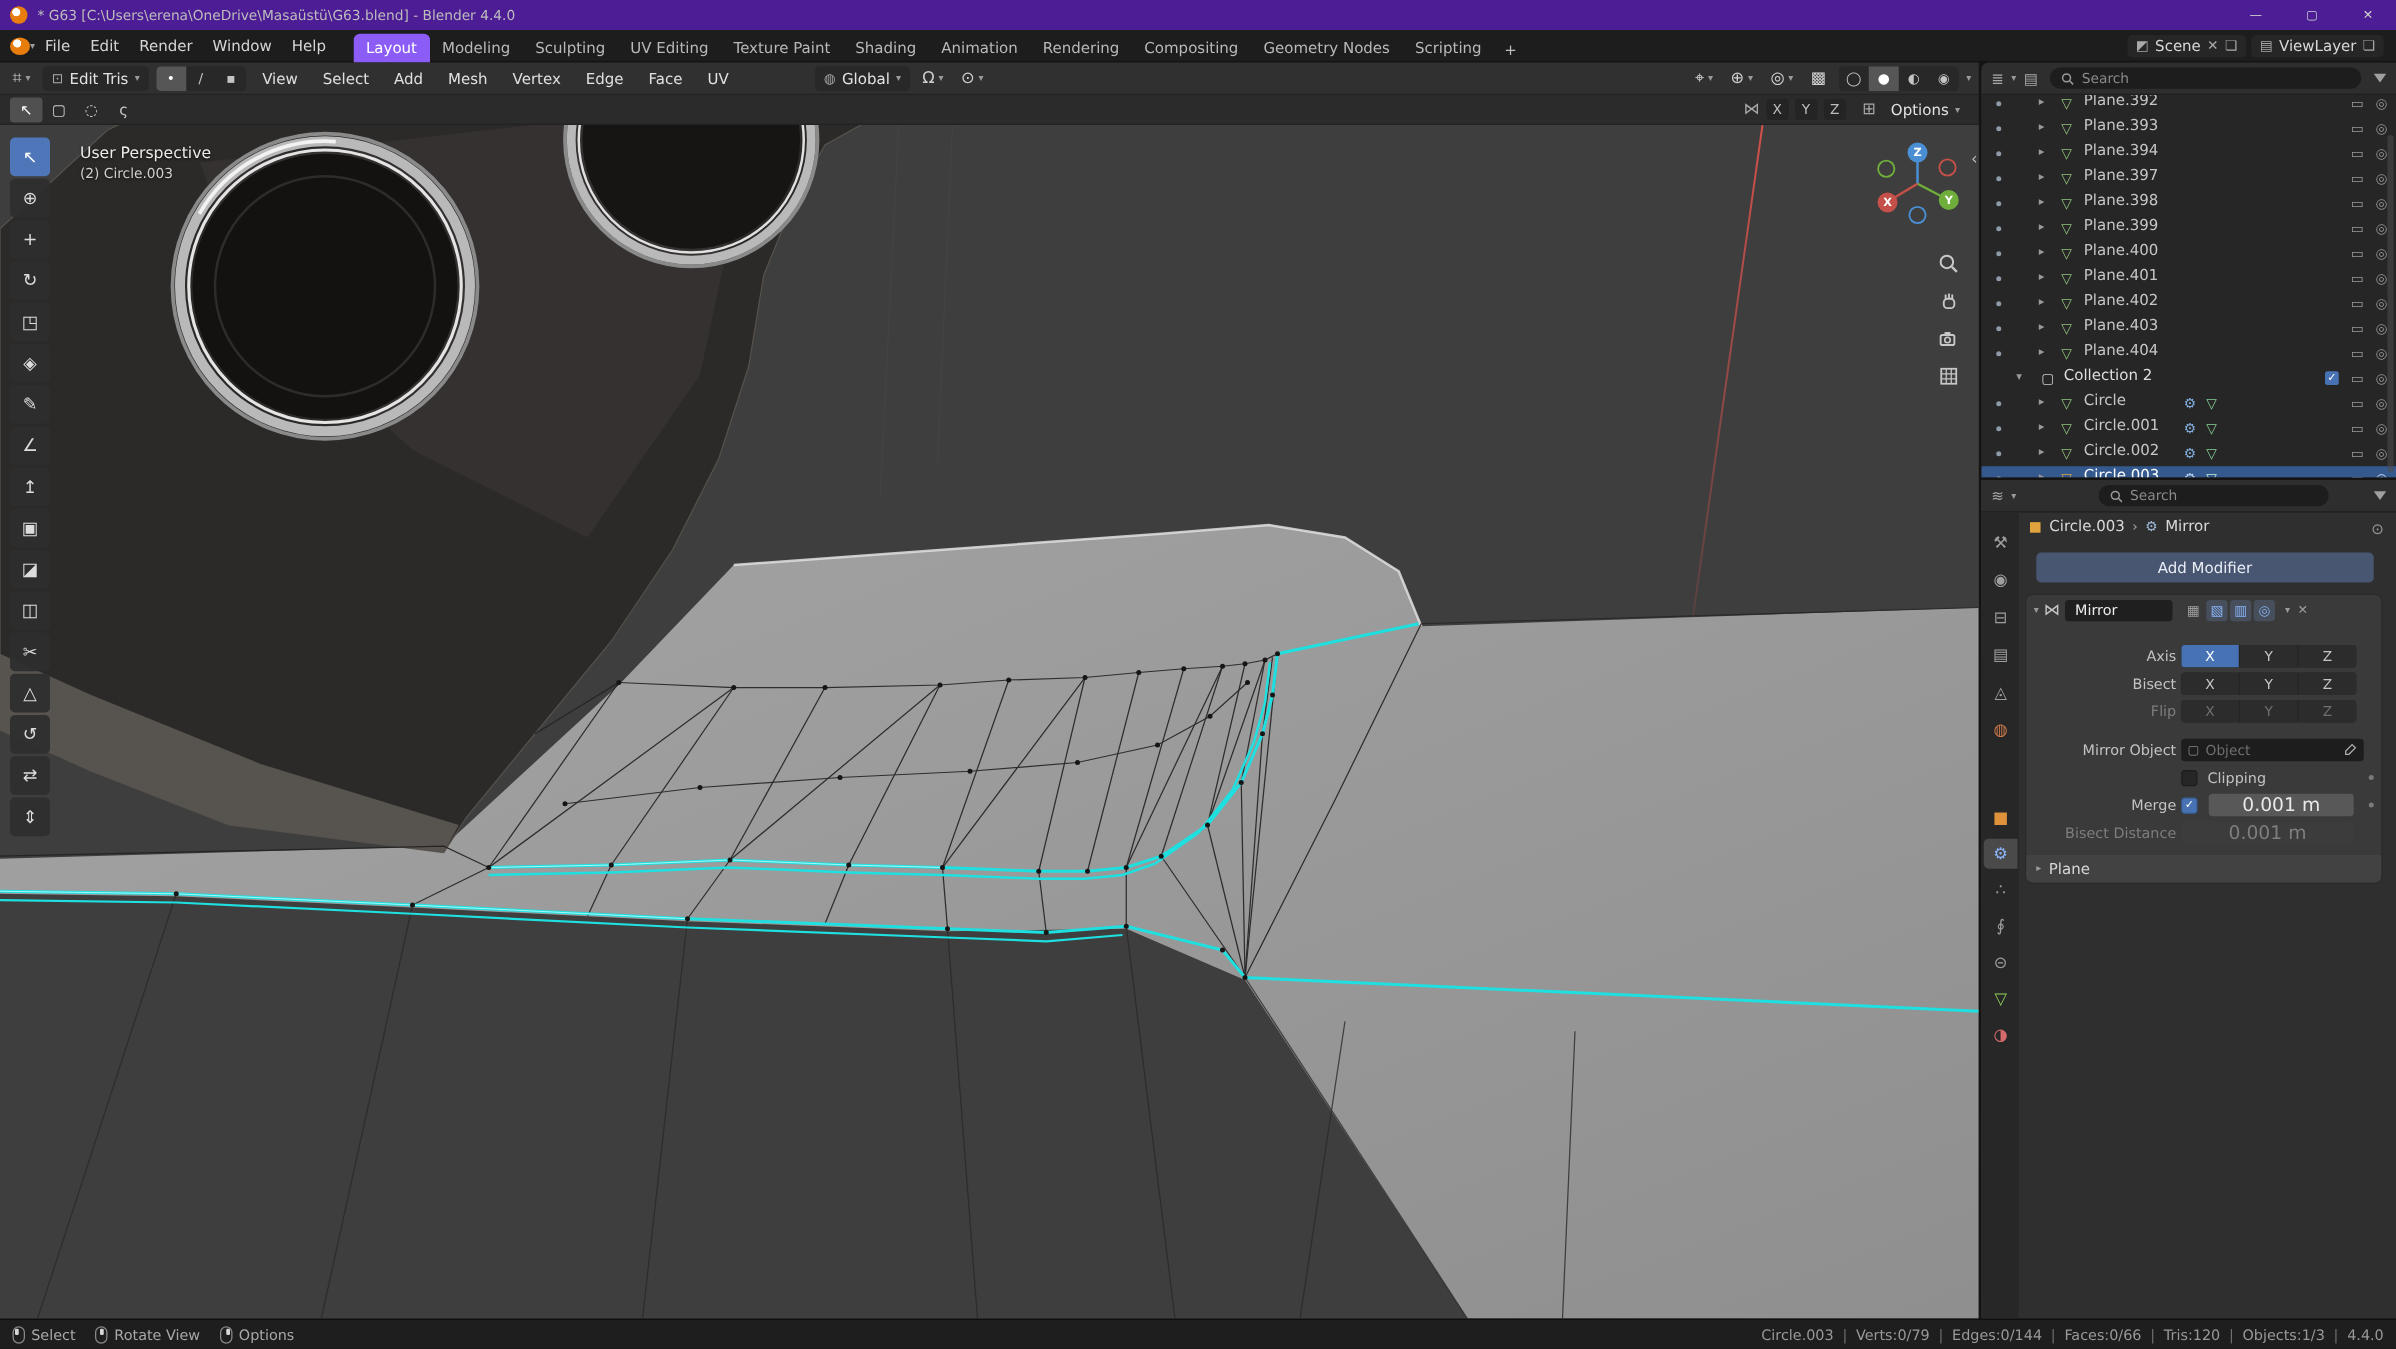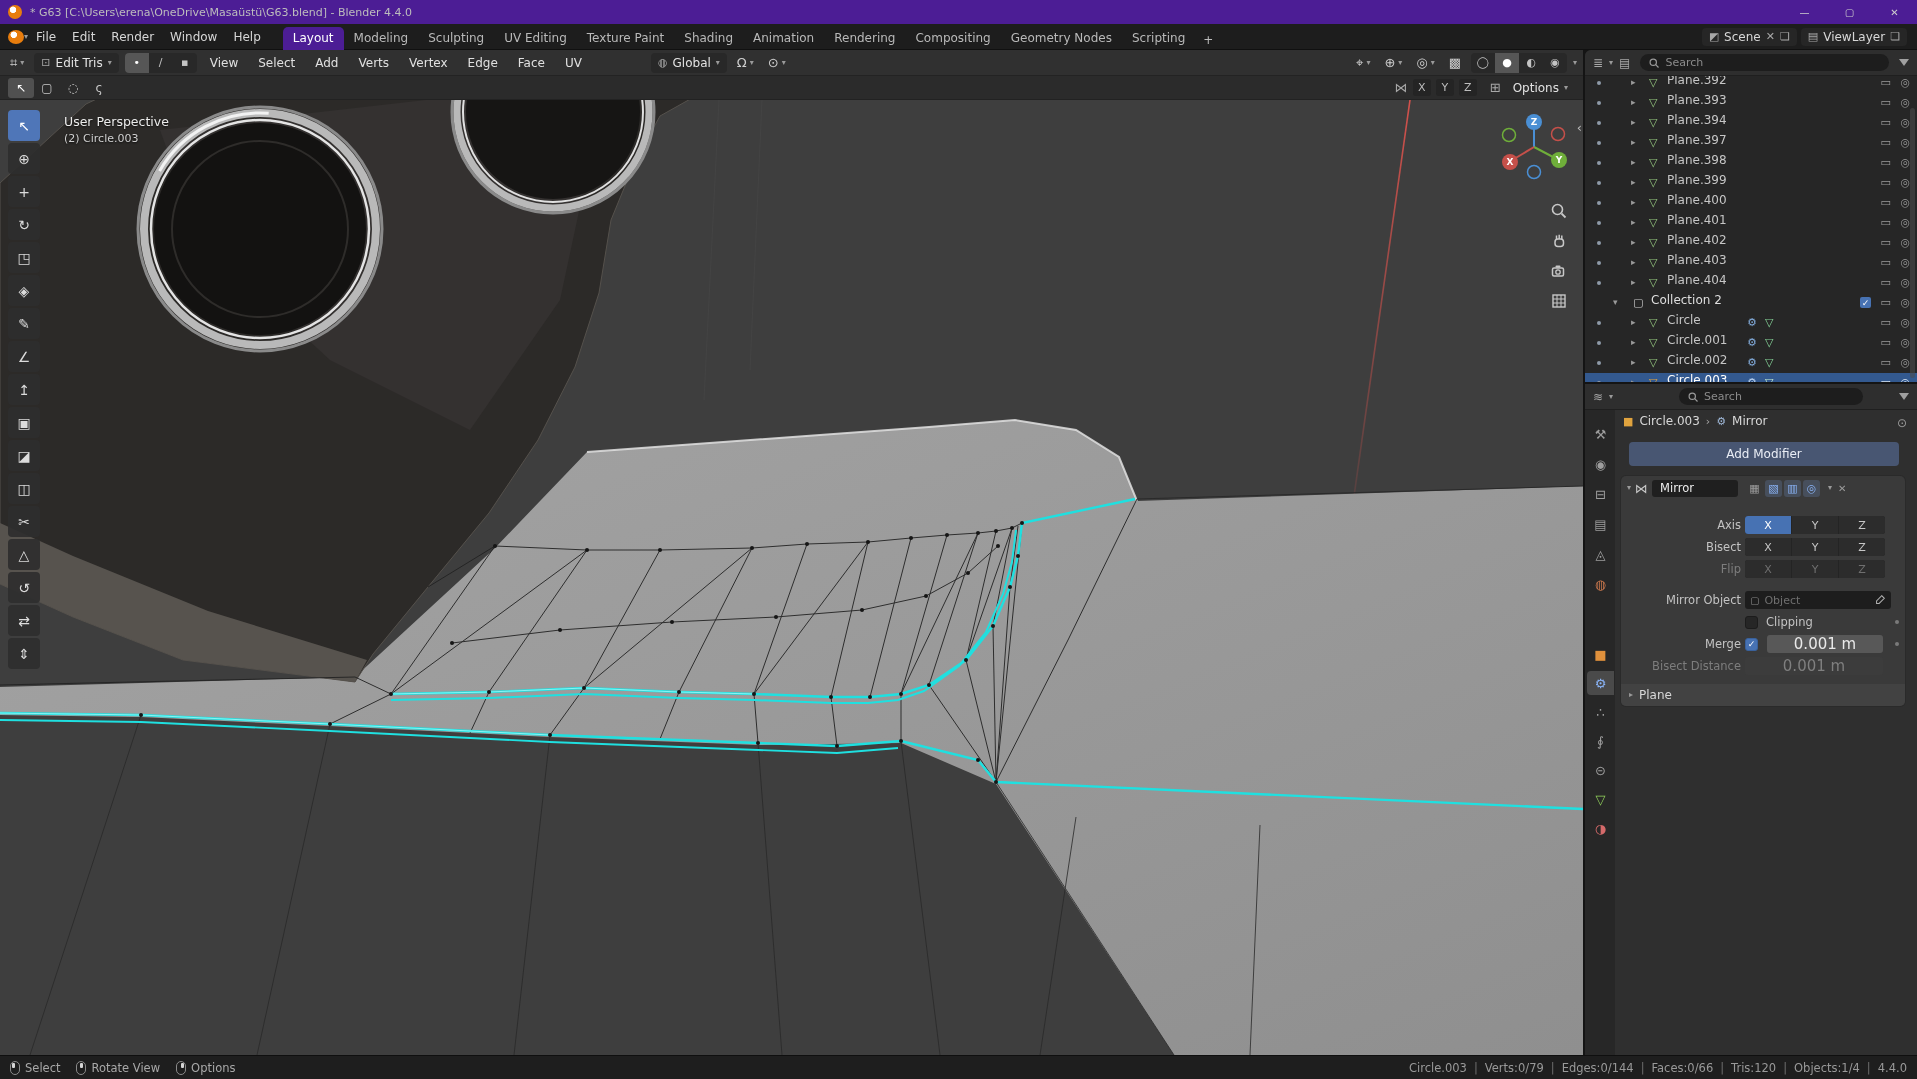--- a/index.html
+++ b/index.html
@@ -12,21 +12,21 @@
   #blogo{width:14px;height:14px;border-radius:50%;margin:0 8px 0 8px;background:radial-gradient(circle at 36% 34%,#fff 0 3px,#e87d0d 3.5px)}
   #titletext{font-size:11px;color:#bdbdbd;white-space:nowrap}
   #winbtns{margin-left:auto;display:flex;height:24px}
   .winbtn{width:45px;height:24px;display:flex;align-items:center;justify-content:center;color:#cfcfcf;font-size:10px}
 
   
   #topbar{position:absolute;left:0;top:24px;width:1917px;height:26px;background:#1d1d1d;display:flex;align-items:center;border-bottom:1px solid #101010}
   .menu-item{padding:3px 8px;border-radius:4px;color:#d6d6d6;font-size:12px}
   #ws{display:flex;align-items:flex-end;height:26px;margin-left:14px}
   .ws-tab{padding:4px 10px 5px;border-radius:5px 5px 0 0;color:#b9b9b9;font-size:12px;white-space:nowrap}
-  .ws-tab.active{background:#4c1d95;color:#fff}
+  .ws-tab.active{background:#8b5cf6;color:#fff}
   .ws-plus{padding:3px 8px;color:#bdbdbd}
   #tb-right{margin-left:auto;display:flex;align-items:center;gap:4px;padding-right:10px}
   .tbw{display:flex;align-items:center;gap:5px;background:#262626;border-radius:4px;padding:2px 7px;font-size:12px;color:#d8d8d8}
   .ico{color:#a8a8a8;font-size:11px;line-height:1}
   .caret{font-size:8px;color:#9a9a9a;line-height:1}
 
   
   #vph{position:absolute;left:0;top:50px;width:1583px;height:26px;background:#303030;display:flex;align-items:center;gap:6px;padding:0 6px;border-bottom:1px solid #232323}
   .dd{display:flex;align-items:center;gap:5px;background:#282828;border-radius:4px;padding:3px 7px;font-size:12px;color:#e2e2e2;white-space:nowrap}
   .seggrp{display:flex;background:#282828;border-radius:4px;overflow:hidden}
@@ -186,21 +186,21 @@
       <span class="caret">▾</span>
     </span>
     <span class="seggrp">
       <span class="segico on">•</span>
       <span class="segico">∕</span>
       <span class="segico">▪</span>
     </span>
     <span class="vph-menu">View</span>
     <span class="vph-menu">Select</span>
     <span class="vph-menu">Add</span>
-    <span class="vph-menu">Verts</span>
+    <span class="vph-menu">Mesh</span>
     <span class="vph-menu">Vertex</span>
     <span class="vph-menu">Edge</span>
     <span class="vph-menu">Face</span>
     <span class="vph-menu">UV</span>
     <span class="dd" style="margin-left:56px">
       <span class="ico">◍</span>
       <span>Global</span>
       <span class="caret">▾</span>
     </span>
     <span class="icopair">
@@ -765,19 +765,19 @@
       <span>Circle.003</span>
       <span class="sep">|</span>
       <span>Verts:0/79</span>
       <span class="sep">|</span>
       <span>Edges:0/144</span>
       <span class="sep">|</span>
       <span>Faces:0/66</span>
       <span class="sep">|</span>
       <span>Tris:120</span>
       <span class="sep">|</span>
-      <span>Objects:1/4</span>
+      <span>Objects:1/3</span>
       <span class="sep">|</span>
       <span>4.4.0</span>
     </div>
   </div>
 
 </div>
 
 </body></html>

